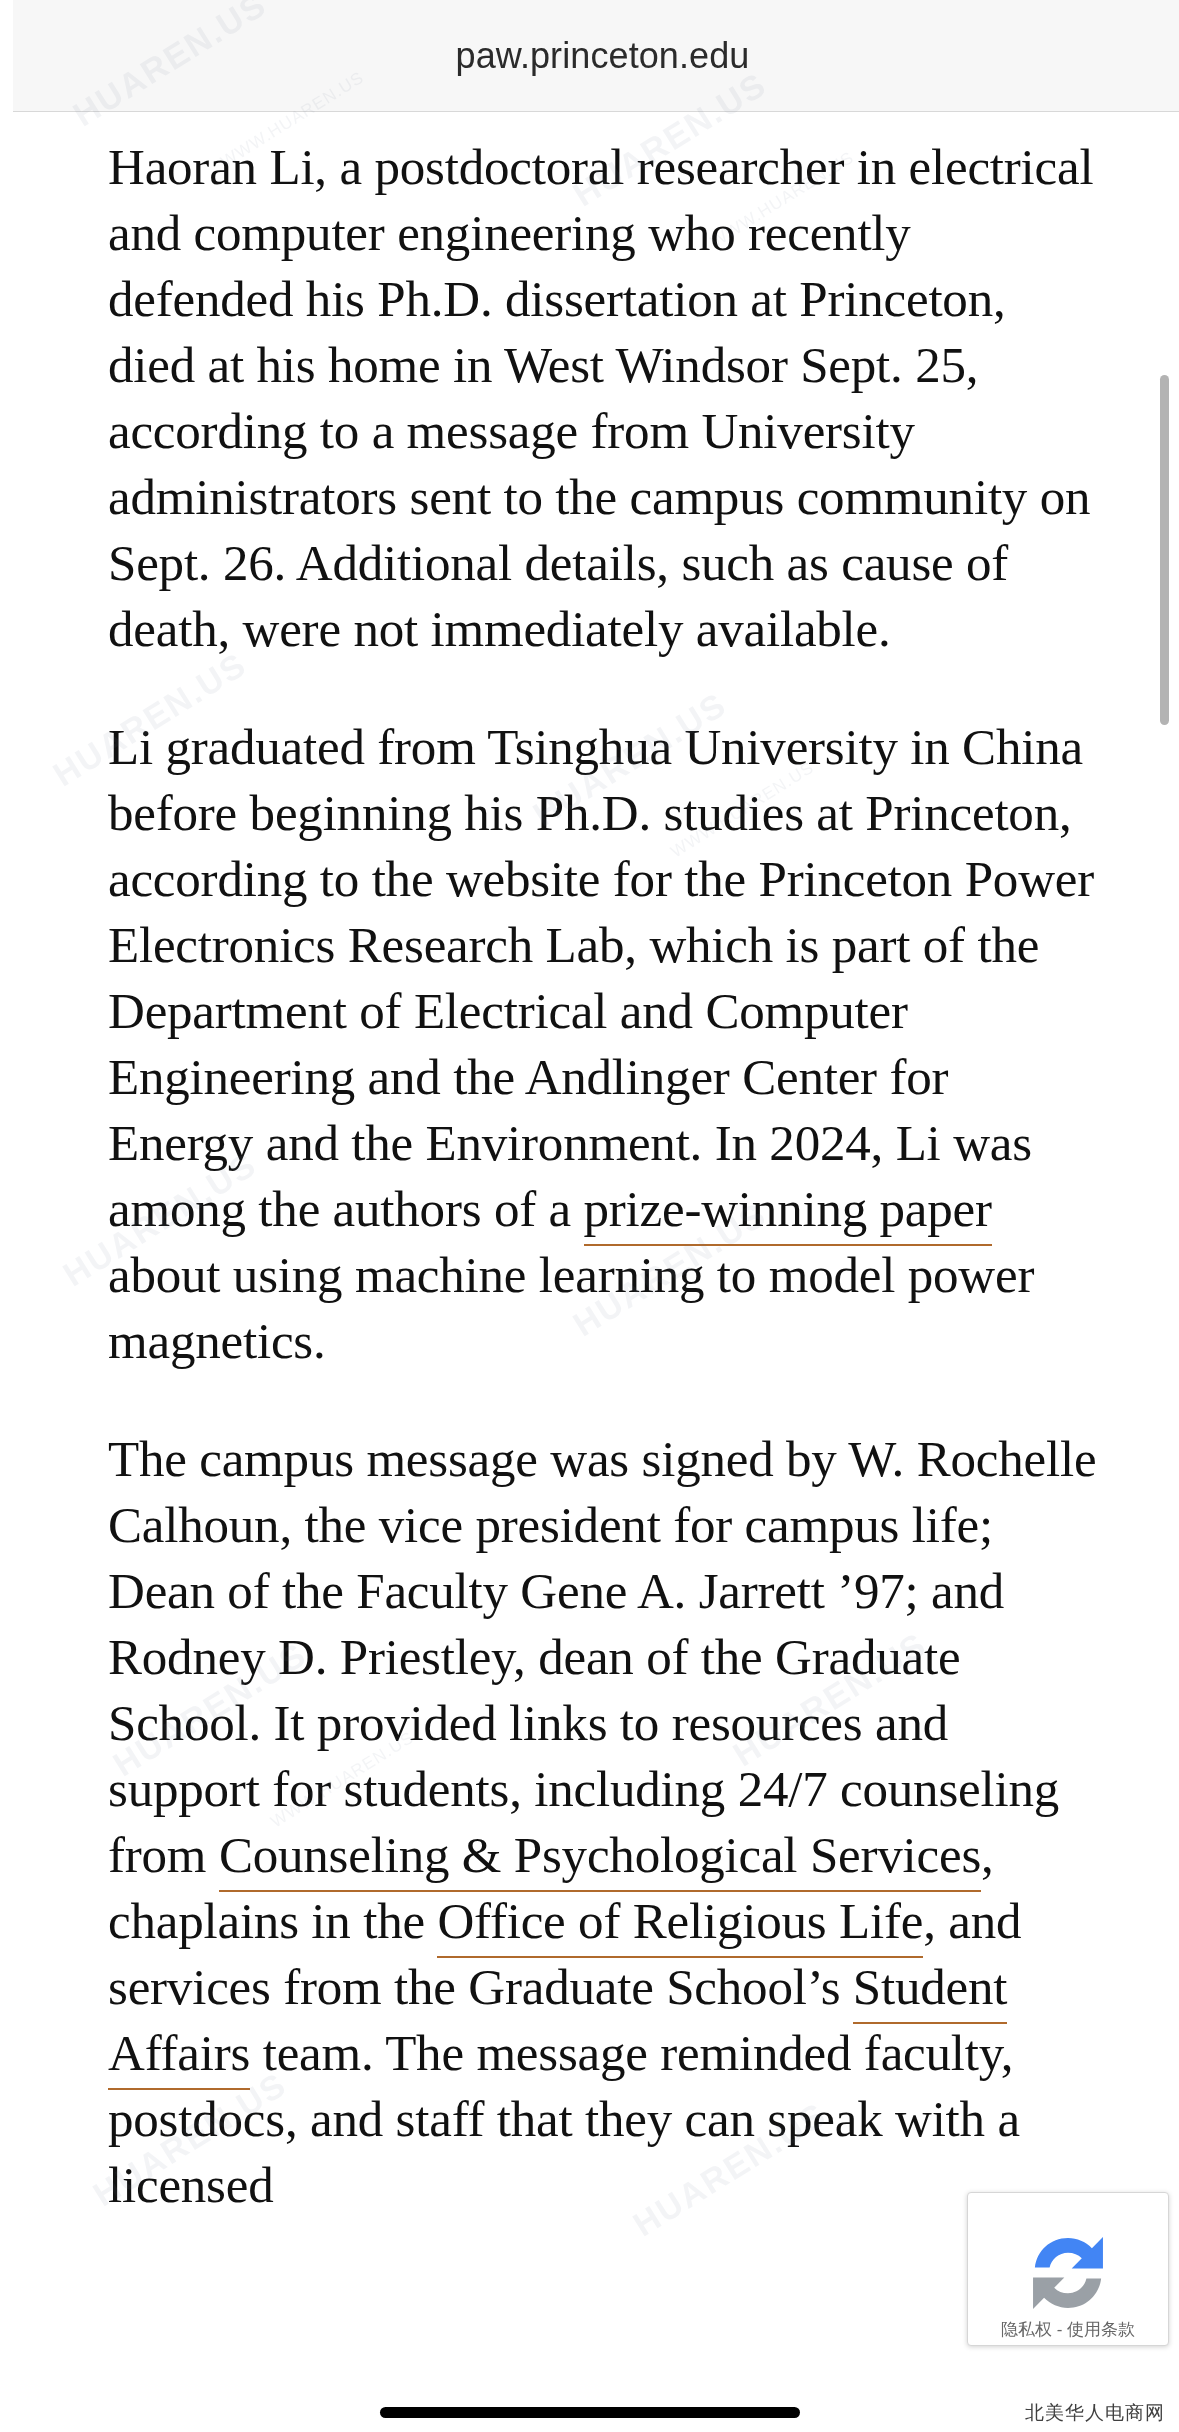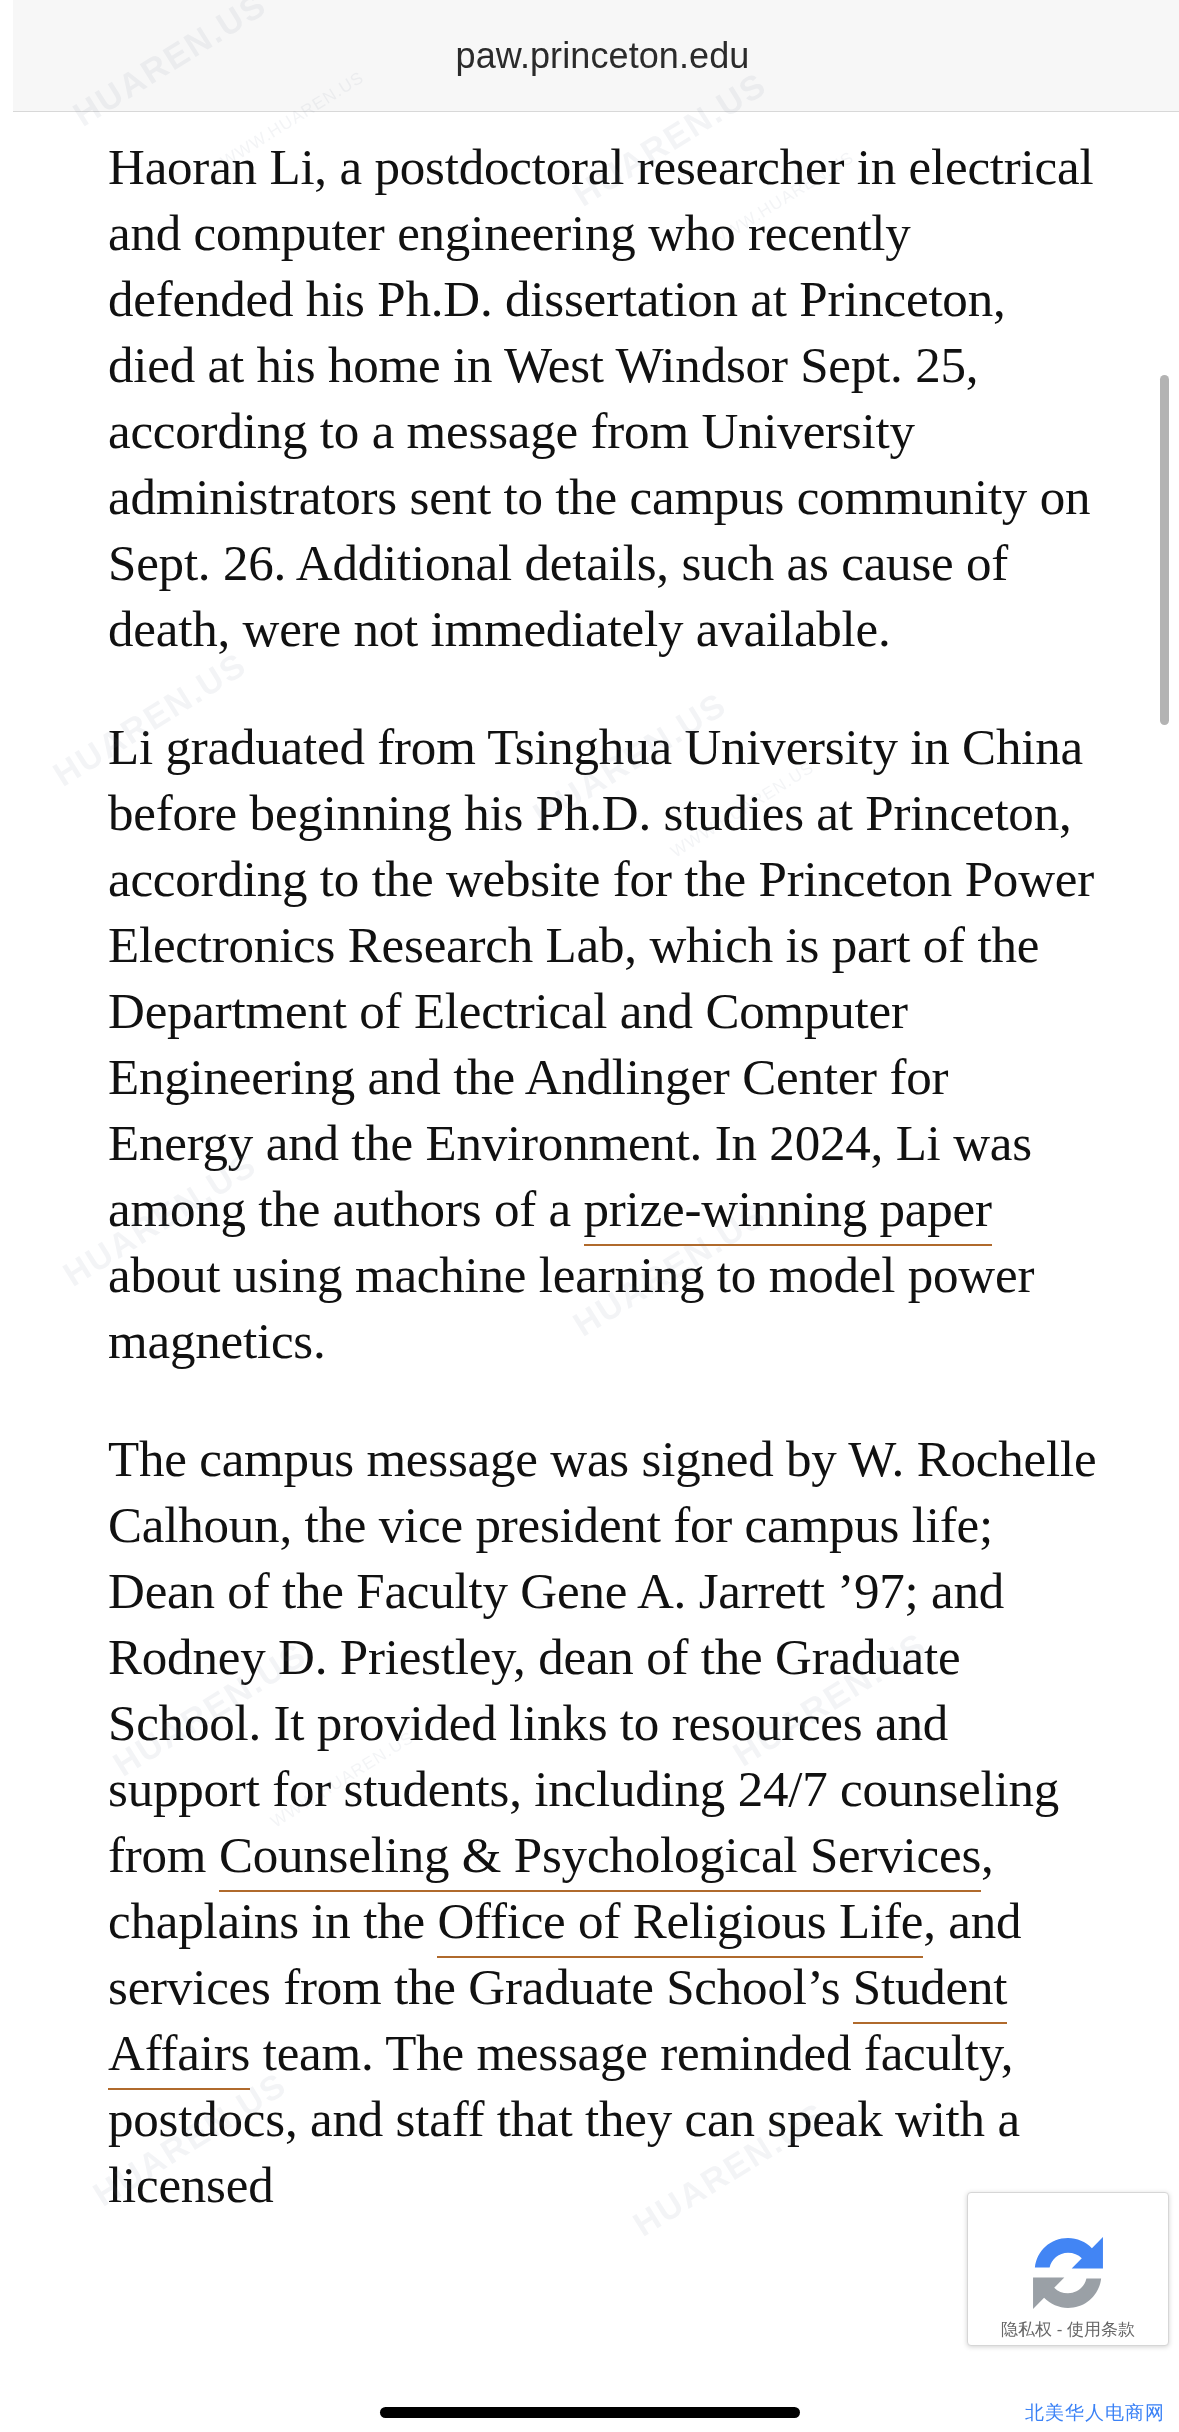--- a/index.html
+++ b/index.html
@@ -144,21 +144,21 @@
     display: flex;
     align-items: flex-end;
     justify-content: center;
   }
   .site-tag {
     position: absolute;
     right: 14px;
     bottom: 6px;
     font-family: "Liberation Sans", sans-serif;
     font-size: 19px;
-    color: #3b82f6;
+    color: #404040;
     letter-spacing: 1px;
   }
   .home-indicator {
     position: absolute;
     left: 50%;
     transform: translateX(-50%);
     bottom: 14px;
     width: 420px;
     height: 11px;
     background: #000000;

